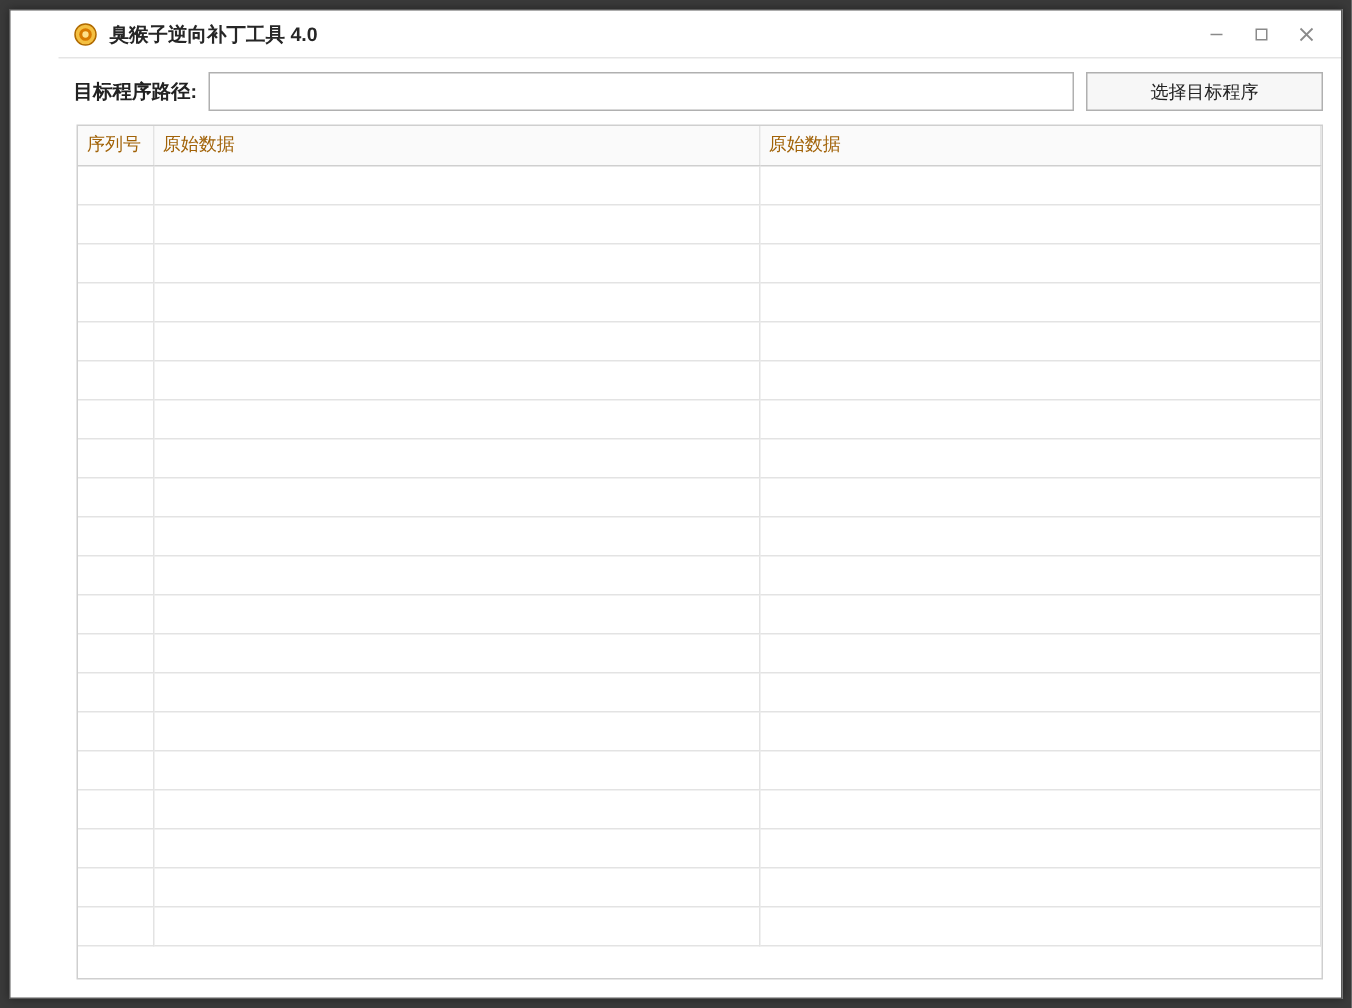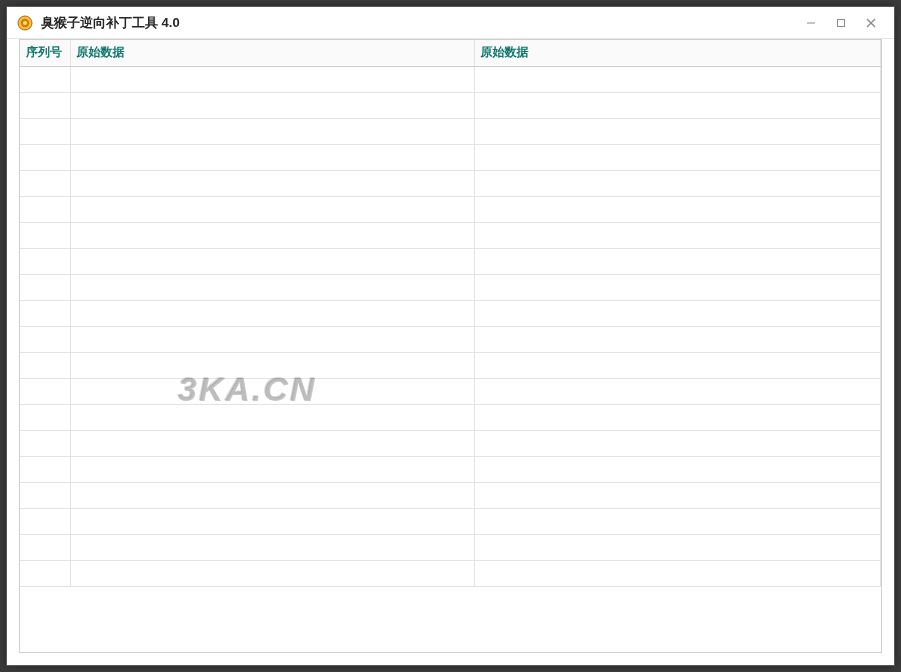--- a/index.html
+++ b/index.html
@@ -7,20 +7,21 @@
 
   .window {
     position: absolute;
     left: 6px; top: 6px;
     width: 889px; height: 660px;
     background: #ffffff;
     border: 1px solid #5a5a5a;
     box-shadow: 0 0 6px rgba(0,0,0,0.4);
     display: flex;
     flex-direction: column;
+    padding-left: 32px;
   }
 
   
   .titlebar {
     height: 32px;
     display: flex;
     align-items: center;
     padding: 0 8px 0 10px;
     border-bottom: 1px solid #e5e5e5;
   }
@@ -95,22 +96,22 @@
     border-bottom: 1px solid #e3e3e3;
     padding: 0 6px;
     height: 26px;
     font-size: 12px;
     text-align: left;
     overflow: hidden;
     white-space: nowrap;
   }
   .grid th {
     background: #fafafa;
-    color: #0f766e;
-    font-weight: bold;
+    color: #a16207;
+    font-weight: normal;
     border-bottom: 1px solid #cfcfcf;
   }
   .col-seq { width: 50px; }
   .col-orig { width: 404px; }
   .col-mod  { width: auto; }
 
   
   .watermark {
     position: absolute;
     left: 158px; top: 330px;
@@ -152,20 +153,25 @@
       </div>
       <div class="win-btn">
         <svg width="10" height="10">
             <line x1="1" y1="1" x2="9" y2="9" stroke="#8a8a8a" stroke-width="1.2"></line>
             <line x1="9" y1="1" x2="1" y2="9" stroke="#8a8a8a" stroke-width="1.2"></line>
           </svg>
       </div>
     </div>
   </div>
 
+  <div class="toolbar">
+    <span class="toolbar-label">目标程序路径:</span>
+    <input class="path-input" type="text" value="" style="">
+    <button class="browse-btn">选择目标程序</button>
+  </div>
 
   <div class="table-wrap">
     <table class="grid">
       <colgroup>
         <col class="col-seq">
           <col class="col-orig">
           <col class="col-mod">
       </colgroup>
       <thead>
         <tr>
@@ -270,16 +276,15 @@
             <td></td>
             <td></td>
           </tr>
           <tr>
             <td></td>
             <td></td>
             <td></td>
           </tr>
         </tbody>
     </table>
-    <div class="watermark">3KA.CN</div>
   </div>
 
 </div>
 
 </body></html>

